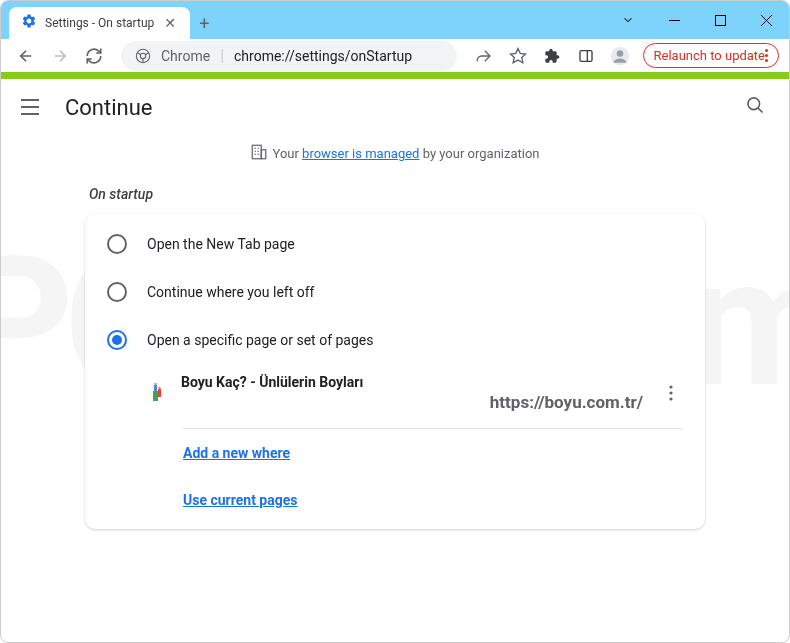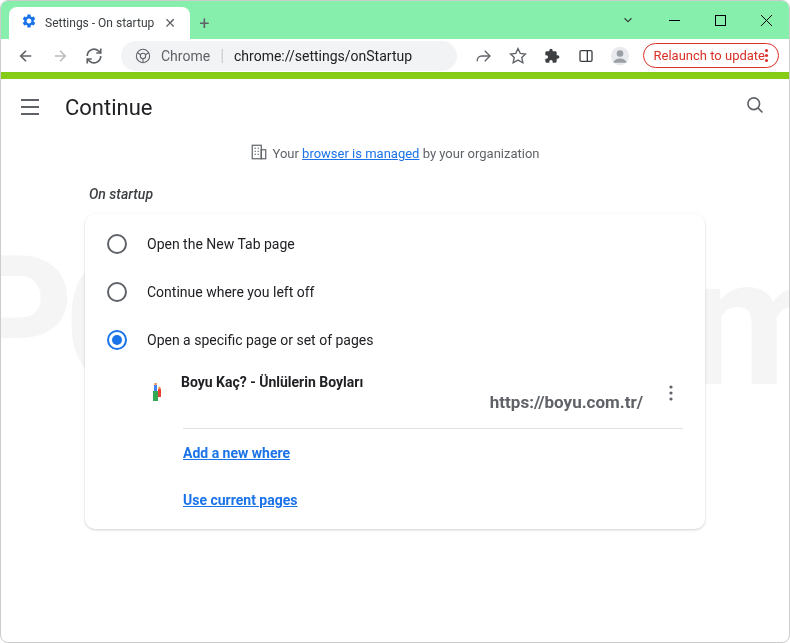--- a/index.html
+++ b/index.html
@@ -2,21 +2,21 @@
 <html><head>
 <meta charset="utf-8">
 <style>
 * { margin: 0; padding: 0; box-sizing: border-box; font-family: 'Segoe UI', Roboto, Arial, sans-serif; }
 body { width: 790px; height: 643px; background: #fff; overflow: hidden; border: 1px solid #ccc; border-radius: 8px; position: relative; }
 
 
 .watermark { position: absolute; top: 50%; left: 50%; transform: translate(-50%, -50%); font-size: 180px; font-weight: 700; color: rgba(0,0,0,0.04); pointer-events: none; z-index: 0; white-space: nowrap; letter-spacing: -10px; }
 
 
-.titlebar { height: 38px; display: flex; align-items: stretch; background: #86efac; }
+.titlebar { height: 38px; display: flex; align-items: stretch; background: #7dd3fc; }
 .tab { display: flex; align-items: center; gap: 8px; padding: 0 12px; background: #fff; border-radius: 8px 8px 0 0; margin-top: 6px; margin-left: 8px; max-width: 210px; }
 .tab-favicon svg { width: 16px; height: 16px; }
 .tab-title { font-size: 12px; color: #3c4043; white-space: nowrap; overflow: hidden; text-overflow: ellipsis; flex: 1; }
 .tab-close { width: 16px; height: 16px; display: flex; align-items: center; justify-content: center; color: #5f6368; font-size: 14px; cursor: pointer; }
 .newtab { width: 28px; display: flex; align-items: center; justify-content: center; color: #5f6368; font-size: 18px; margin-top: 6px; cursor: pointer; }
 .titlebar-spacer { flex: 1; }
 .win-controls { display: flex; align-items: center; gap: 0; }
 .win-chevron { width: 46px; height: 38px; display: flex; align-items: center; justify-content: center; color: #3c4043; }
 .win-btn { width: 46px; height: 38px; display: flex; align-items: center; justify-content: center; color: #000; cursor: pointer; }
 .win-btn svg { width: 11px; height: 11px; }

